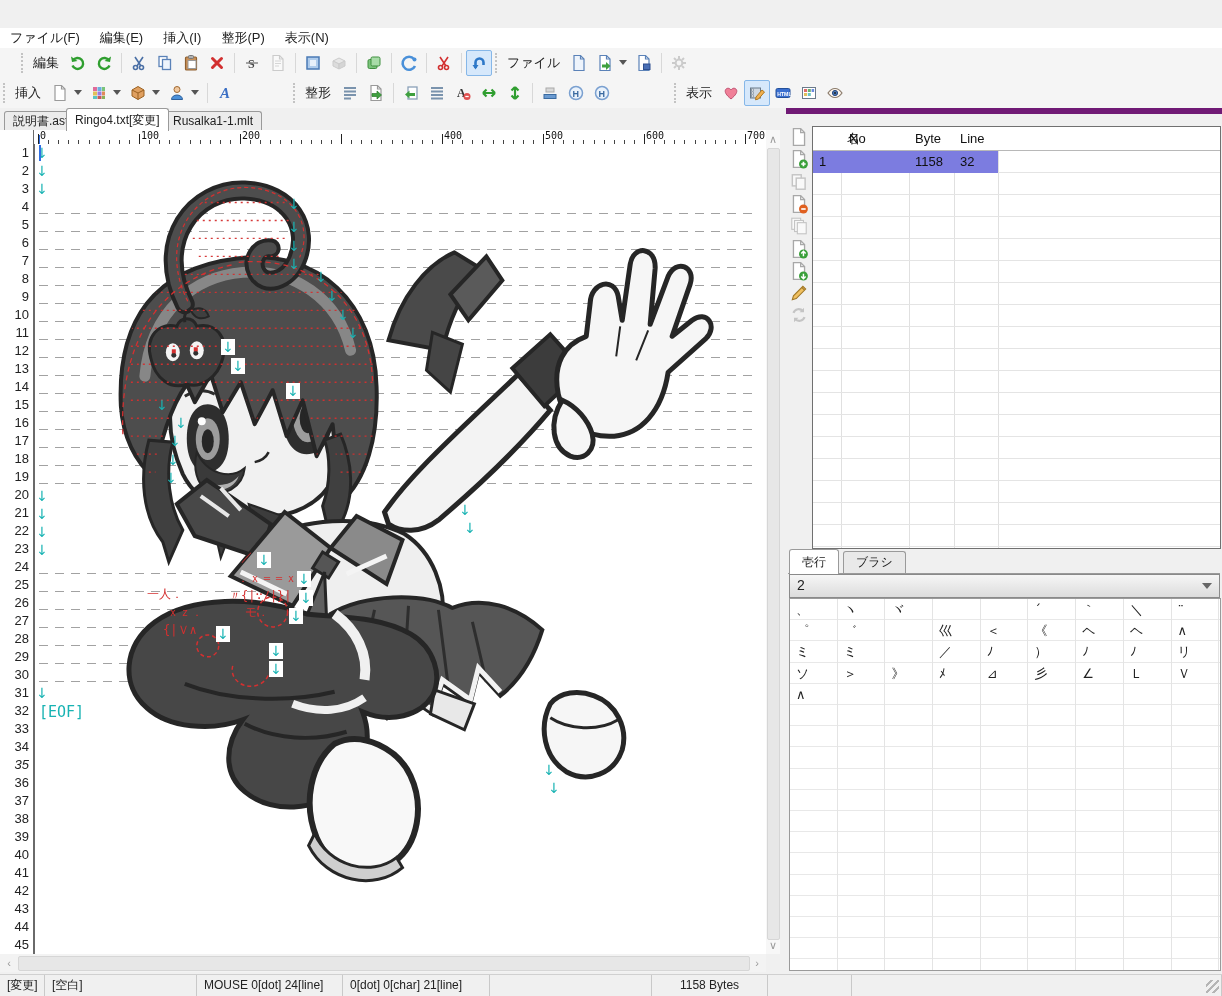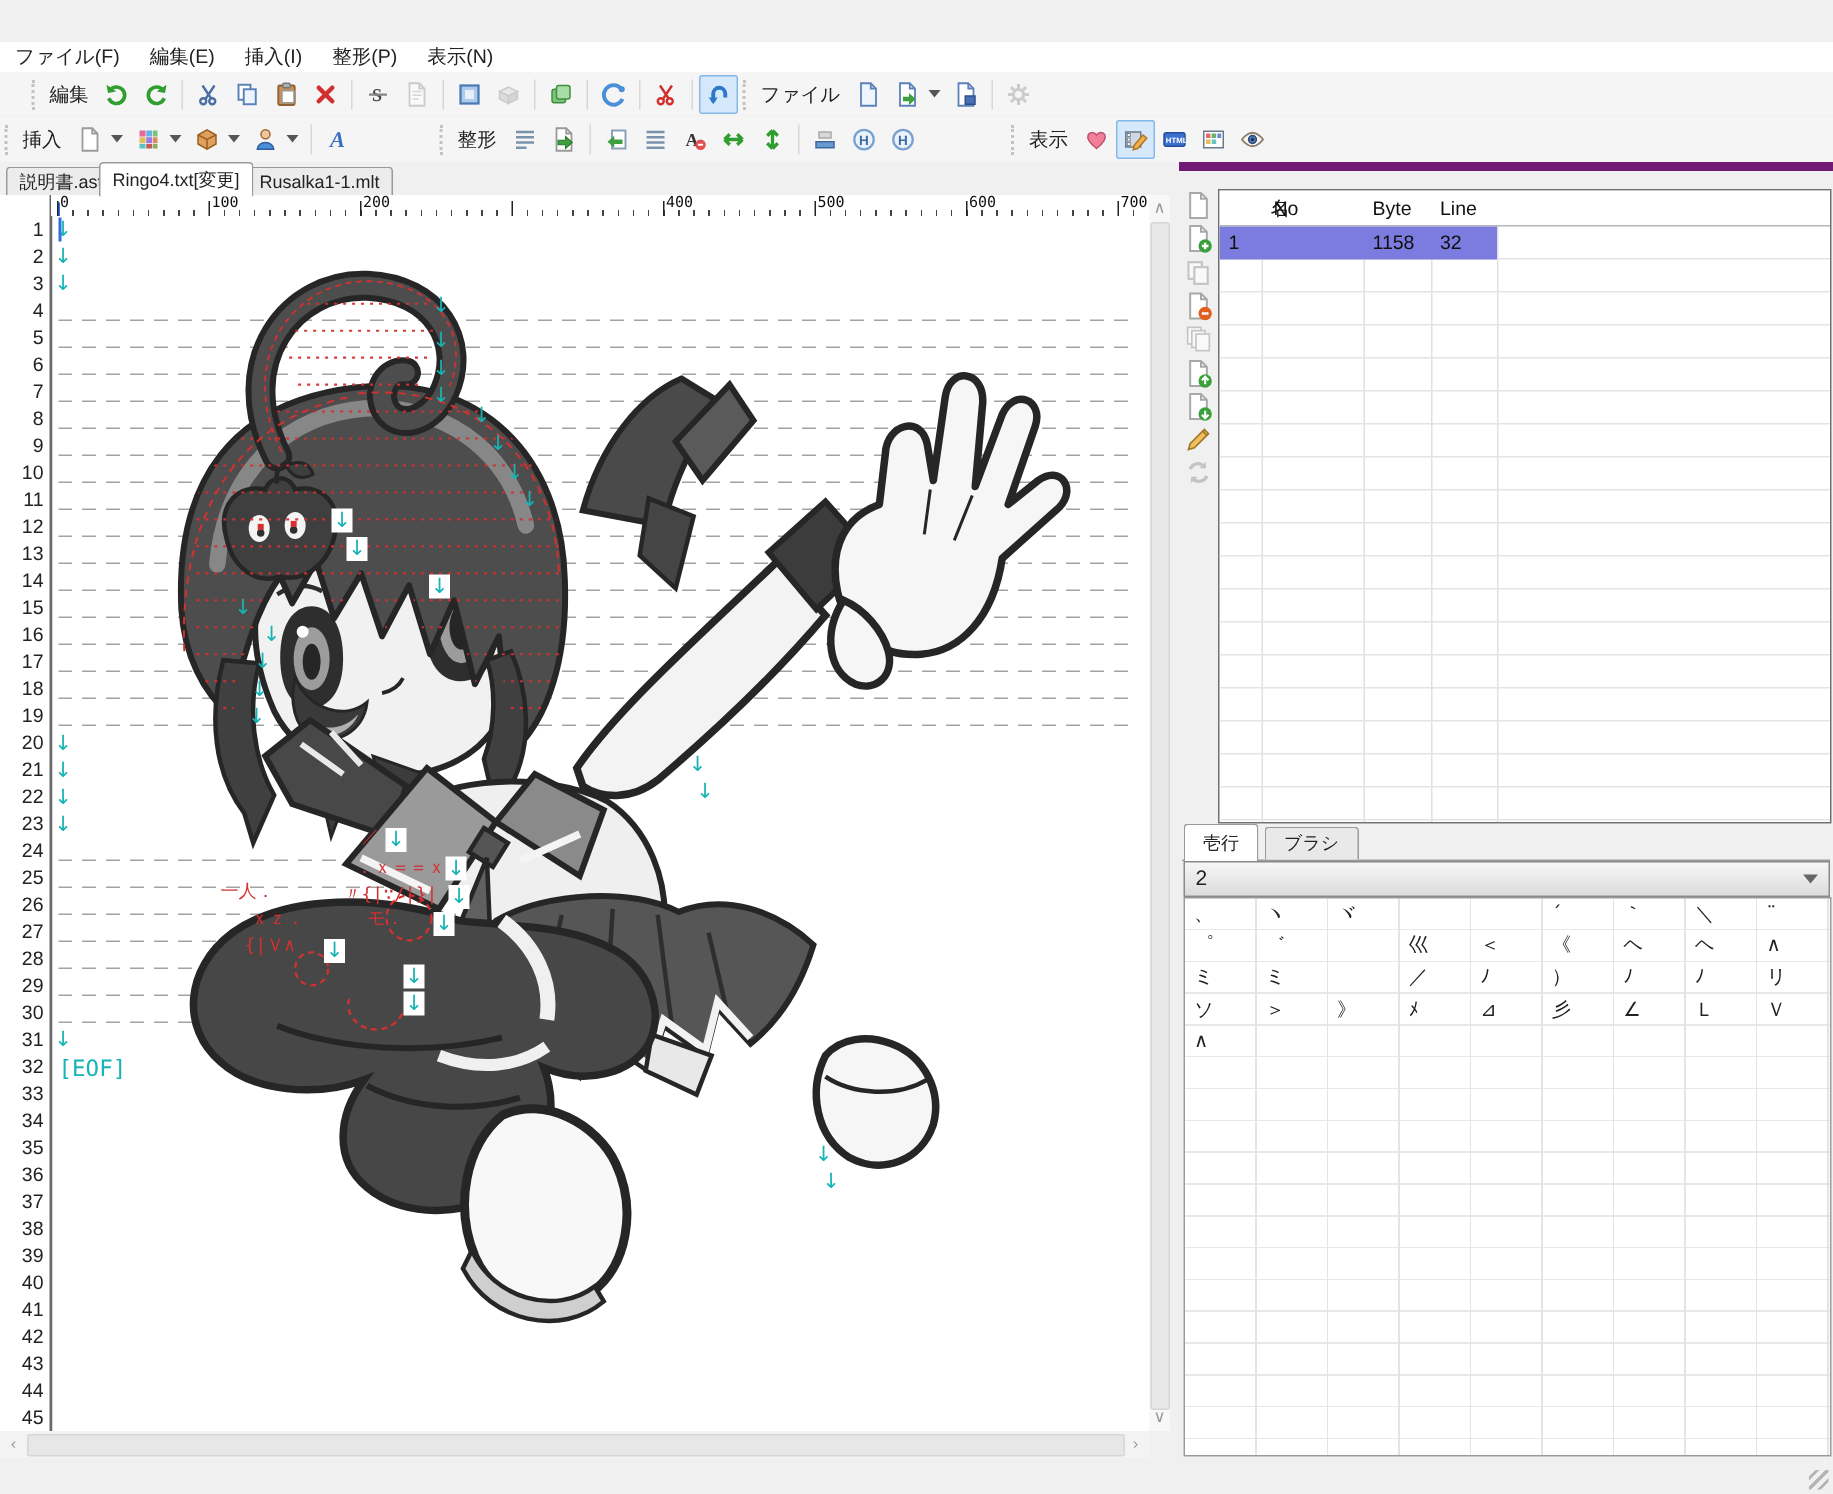--- a/index.html
+++ b/index.html
@@ -475,21 +475,21 @@
       <div class="ln" style="top: 432px;">25</div>
       <div class="ln" style="top: 450px;">26</div>
       <div class="ln" style="top: 468px;">27</div>
       <div class="ln" style="top: 486px;">28</div>
       <div class="ln" style="top: 504px;">29</div>
       <div class="ln" style="top: 522px;">30</div>
       <div class="ln" style="top: 540px; padding-left: 21px;">31</div>
       <div class="ln" style="top: 558px;">32</div>
       <div class="ln" style="top: 576px;">33</div>
       <div class="ln" style="top: 594px;">34</div>
-      <div class="ln" style="top: 612px;">35</div>
+      <div class="ln" style="top: 612px; font-style: italic;">35</div>
       <div class="ln" style="top: 630px;">36</div>
       <div class="ln" style="top: 648px;">37</div>
       <div class="ln" style="top: 666px;">38</div>
       <div class="ln" style="top: 684px;">39</div>
       <div class="ln" style="top: 702px;">40</div>
       <div class="ln" style="top: 720px;">41</div>
       <div class="ln" style="top: 738px;">42</div>
       <div class="ln" style="top: 756px;">43</div>
       <div class="ln" style="top: 774px;">44</div>
       <div class="ln" style="top: 792px;">45</div>
@@ -805,14 +805,24 @@
         <div class="pcell" style="left: 144.1px; top: 63.6px;">ﾒ</div>
         <div class="pcell" style="left: 191.8px; top: 63.6px;">⊿</div>
         <div class="pcell" style="left: 239.5px; top: 63.6px;">彡</div>
         <div class="pcell" style="left: 287.2px; top: 63.6px;">∠</div>
         <div class="pcell" style="left: 334.9px; top: 63.6px;">Ｌ</div>
         <div class="pcell" style="left: 382.6px; top: 63.6px;">Ｖ</div>
         <div class="pcell" style="left: 1px; top: 84.8px;">∧</div>
       </div>
   </div>
 
+  <div id="statusbar">
+      <div class="sseg" style="width: 45px;">[変更]</div>
+      <div class="sseg" style="width: 152px;">[空白]</div>
+      <div class="sseg" style="width: 146px;">MOUSE 0[dot] 24[line]</div>
+      <div class="sseg" style="width: 147px;">0[dot] 0[char] 21[line]</div>
+      <div class="sseg" style="width: 162px;"></div>
+      <div class="sseg" style="width: 116px; text-align: center; padding-left: 0px;">1158 Bytes</div>
+      <div class="sseg" style="width: 84px;"></div>
+      <div class="sseg" style="width: 370px;"></div>
+    </div>
   <div id="grip-resize"></div>
 </div>
 
 </body></html>

